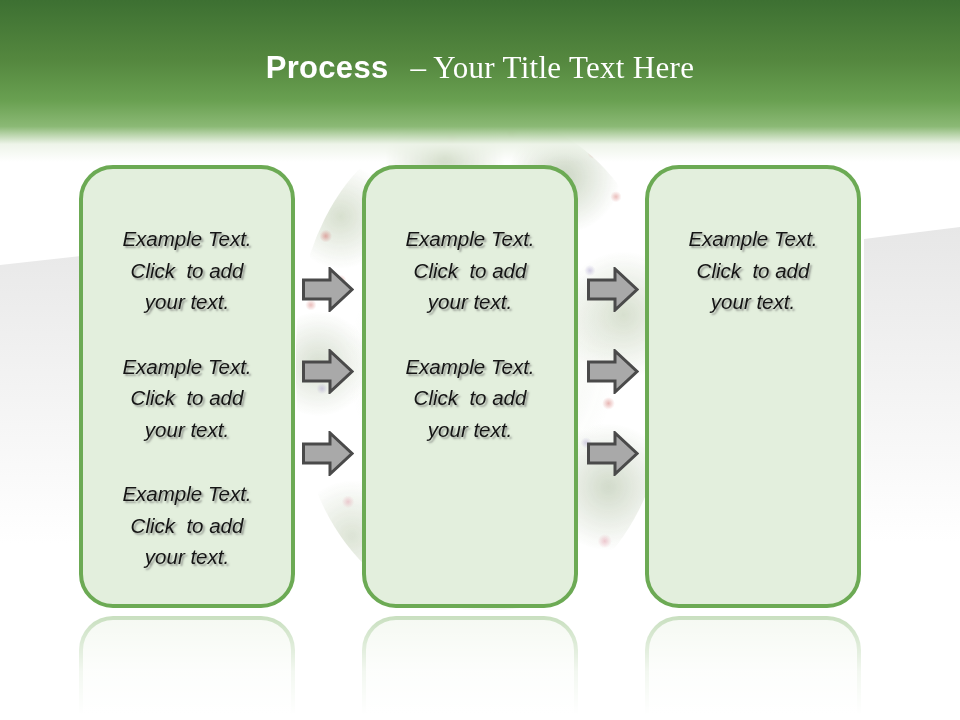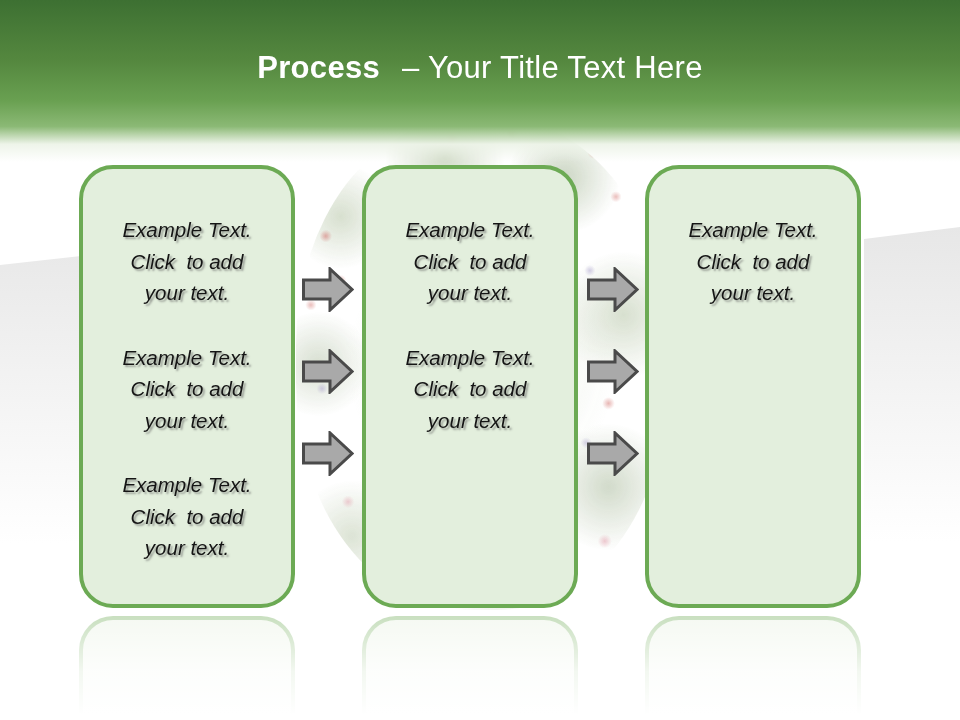--- a/index.html
+++ b/index.html
@@ -63,34 +63,34 @@
       #8bb975 78%,
       rgba(236,243,231,.9) 89%,
       rgba(255,255,255,0) 100%);
   }
   .title{
     position:absolute;z-index:4;left:0;top:50px;width:100%;margin:0;
     text-align:center;color:var(--title-color);
     font-size:31px;font-weight:400;letter-spacing:.3px;
   }
   .t-bold{font-weight:bold;margin-top:36px;}
-  .t-rest{margin-left:22px;}
+  .t-rest{margin-left:22px;font-family:Liberation Serif, serif;}
 
   
   .box{
     position:absolute;z-index:4;top:165px;width:216px;height:443px;
     box-sizing:border-box;border:4px solid var(--box-border);
     border-radius:34px;background:var(--box-fill);
     padding:42px 8px 0;
   }
   .box-1{left:79px;}
   .box-2{left:362px;}
   .box-3{left:645px;}
   .ph{
-    margin:3px 0 33px;text-align:center;white-space:pre-wrap;
+    margin:12px 0 33px;text-align:center;white-space:pre-wrap;
     font-style:italic;font-size:20.5px;line-height:31.5px;
     color:var(--text-color);
     text-shadow:2px 2px 2px rgba(90,90,90,.55);
   }
 
   
   .arrow-col{
     position:absolute;z-index:4;top:267px;display:flex;flex-direction:column;gap:37px;
   }
   .arrow-col-1{left:302px;}

